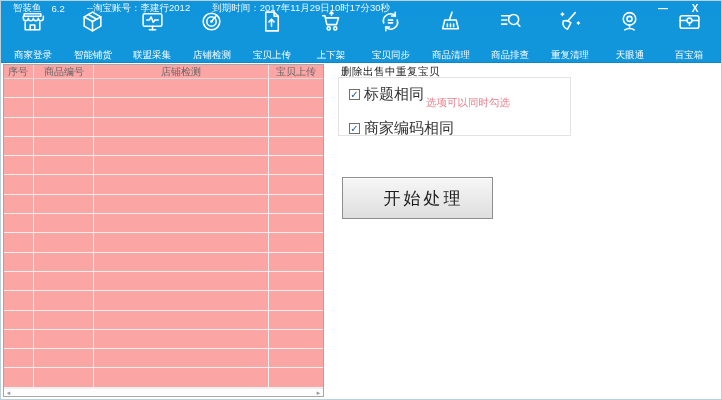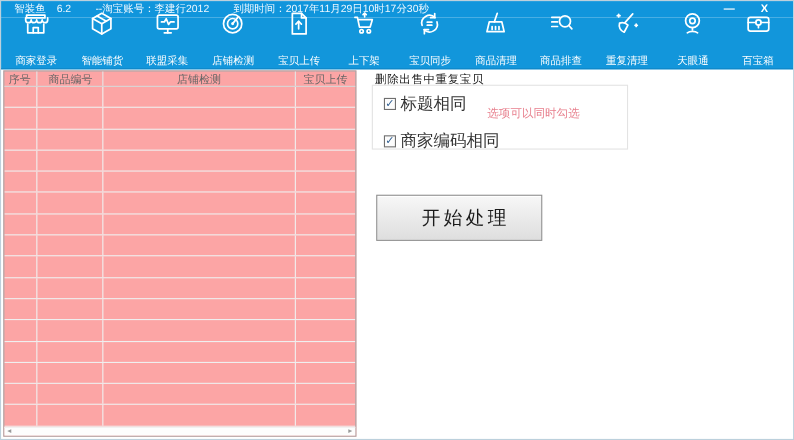--- a/index.html
+++ b/index.html
@@ -37,21 +37,21 @@
   .sc-arrow{ position:absolute; top:0; width:9px; height:8px; font-size:6px; line-height:8px; color:#9a9a9a; text-align:center; cursor:pointer; }
   .sc-left{ left:0; } .sc-right{ right:0; }
 
   
   .panel-title{ position:absolute; left:340px; top:64px; font-size:10.5px; color:#222; font-weight:normal; letter-spacing:.5px; }
   .groupbox{ position:absolute; left:337px; top:76px; width:233px; height:59px; border:1px solid #e3e3e3; background:#fff; }
   .cb-row{ position:absolute; left:10px; display:flex; align-items:center; gap:4px; cursor:pointer; }
   .cb-row.r0{ top:7px; } .cb-row.r1{ top:41px; }
   .cb-box{ width:11px; height:11px; border:1px solid #6f6f6f; background:#fcfcfc; font-size:10px; line-height:10px; text-align:center; color:#2d5c8f; font-weight:bold; }
   .cb-label{ font-size:15px; color:#333; }
-  .hint{ position:absolute; left:104px; top:18px; font-size:10.5px; color:#e8808e; white-space:nowrap; }
+  .hint{ position:absolute; left:87px; top:18px; font-size:10.5px; color:#e8808e; white-space:nowrap; }
 
   
   .start-btn{ position:absolute; left:341px; top:176px; width:151px; height:42px; background:linear-gradient(#f7f7f7,#dedede); border:1px solid #8e8e8e; box-shadow:inset 0 1px 0 #ffffff; display:flex; align-items:center; justify-content:center; font-size:17px; color:#1a1a1a; letter-spacing:3px; cursor:pointer;padding-left:12px; }
 </style>
 </head>
 <body>
 
 <div class="window">
 
   <div class="titlebar">

